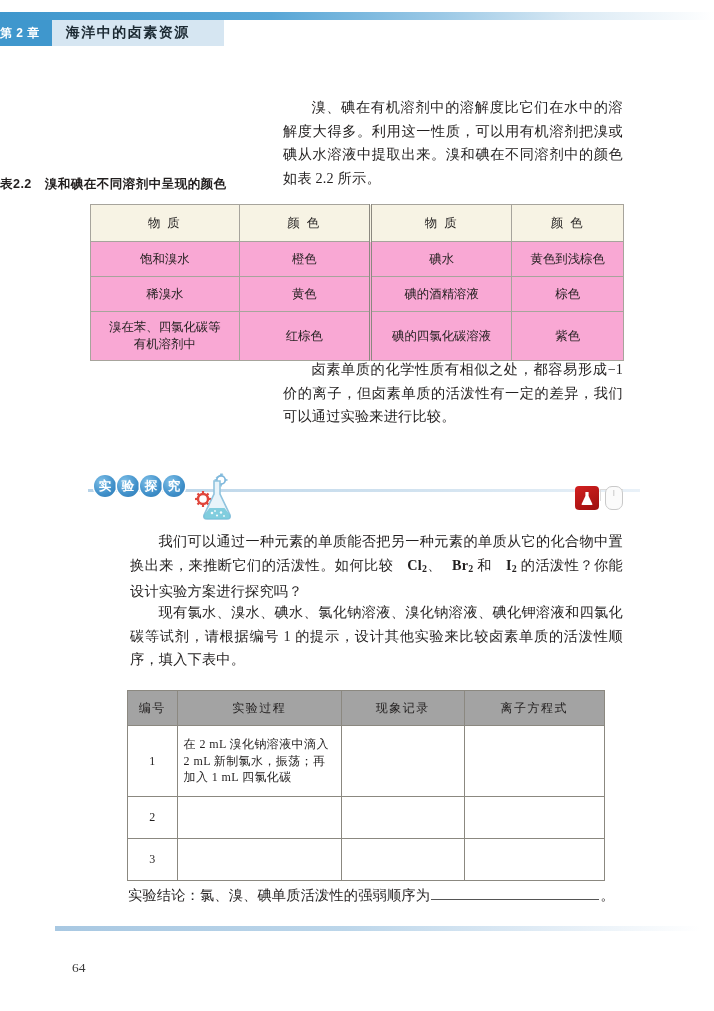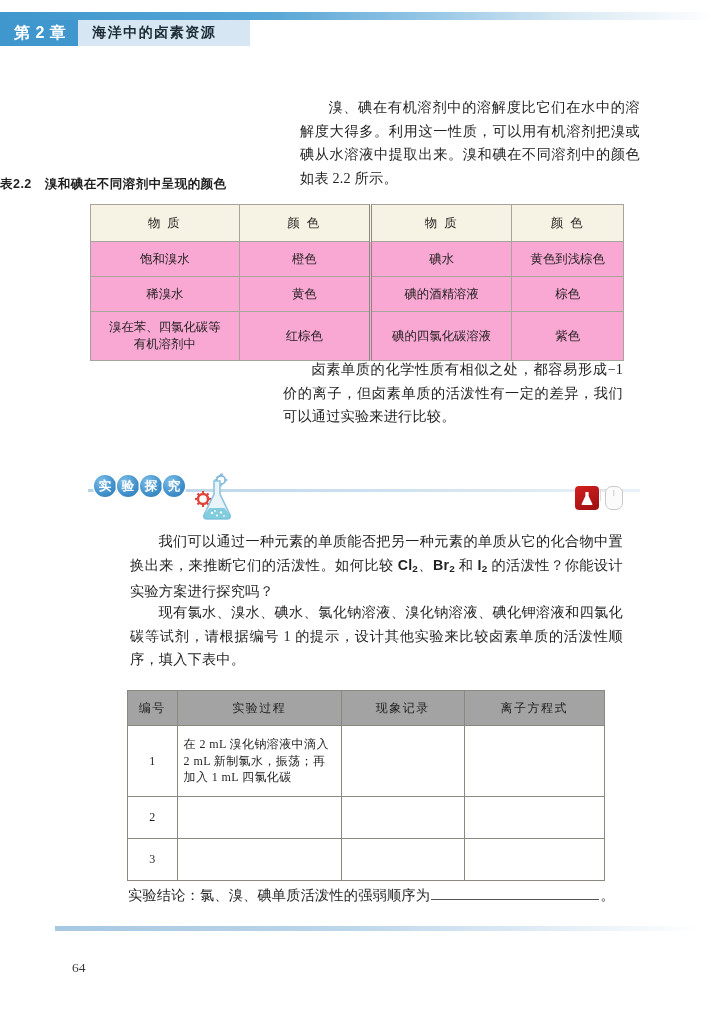--- a/index.html
+++ b/index.html
@@ -33,25 +33,25 @@
     left: 0; top: 20px;
     height: 26px;
     display: flex;
     align-items: stretch;
   }
   .runhead-chapter {
     background: #3f97cd;
     color: #ffffff;
     font-family: "Liberation Sans", "DejaVu Sans", sans-serif;
     font-weight: bold;
-    font-size: 16px;
+    font-size: 12px;
     letter-spacing: .5px;
     display: flex;
     align-items: center;
-    padding: 0 12px 0 14px;
+    padding: 0 12px 0 0;
   }
   .runhead-title {
     background: #d6e6f2;
     color: #1c2a33;
     font-family: Liberation Serif, serif;
     font-weight: bold;
     font-size: 14px;
     letter-spacing: 1.5px;
     display: flex;
     align-items: center;
@@ -66,21 +66,21 @@
     text-align: justify;
     text-justify: inter-ideograph;
     letter-spacing: .2px;
   }
   .indent { text-indent: 2em; }
 
   sub {
     font-size: 70%;
     vertical-align: -0.25em;
   }
-  .fml { font-family: Liberation Sans, sans-serif; font-weight: bold; }
+  .fml { font-family: Liberation Serif, serif; font-weight: bold; margin-left: 10px; }
 
   
   .tcap {
     position: absolute;
     left: 0; top: 176px;
     width: 714px;
     text-align: left;
     font-size: 12.6px;
     font-weight: bold;
     font-family: "Liberation Sans", "DejaVu Sans", sans-serif;
@@ -260,21 +260,21 @@
 
 <div class="topbar-wrap">
   <div class="topbar-gradient"></div>
 </div>
 
 <div class="runhead">
   <div class="runhead-chapter">第 2 章</div>
   <div class="runhead-title">海洋中的卤素资源</div>
 </div>
 
-<div class="para indent" style="left:300px; top:96px; width:340px;">溴、碘在有机溶剂中的溶解度比它们在水中的溶解度大得多。利用这一性质，可以用有机溶剂把溴或碘从水溶液中提取出来。溴和碘在不同溶剂中的颜色如表 2.2 所示。</div>
+<div class="para indent" style="left:283px; top:96px; width:340px;">溴、碘在有机溶剂中的溶解度比它们在水中的溶解度大得多。利用这一性质，可以用有机溶剂把溴或碘从水溶液中提取出来。溴和碘在不同溶剂中的颜色如表 2.2 所示。</div>
 
 <div class="tcap">表2.2　溴和碘在不同溶剂中呈现的颜色</div>
 
 <table class="t1">
   <thead>
     <tr>
       <th class="c0">物 质</th>
       <th class="c1">颜 色</th>
       <th class="c2">物 质</th>
       <th class="c3">颜 色</th>

